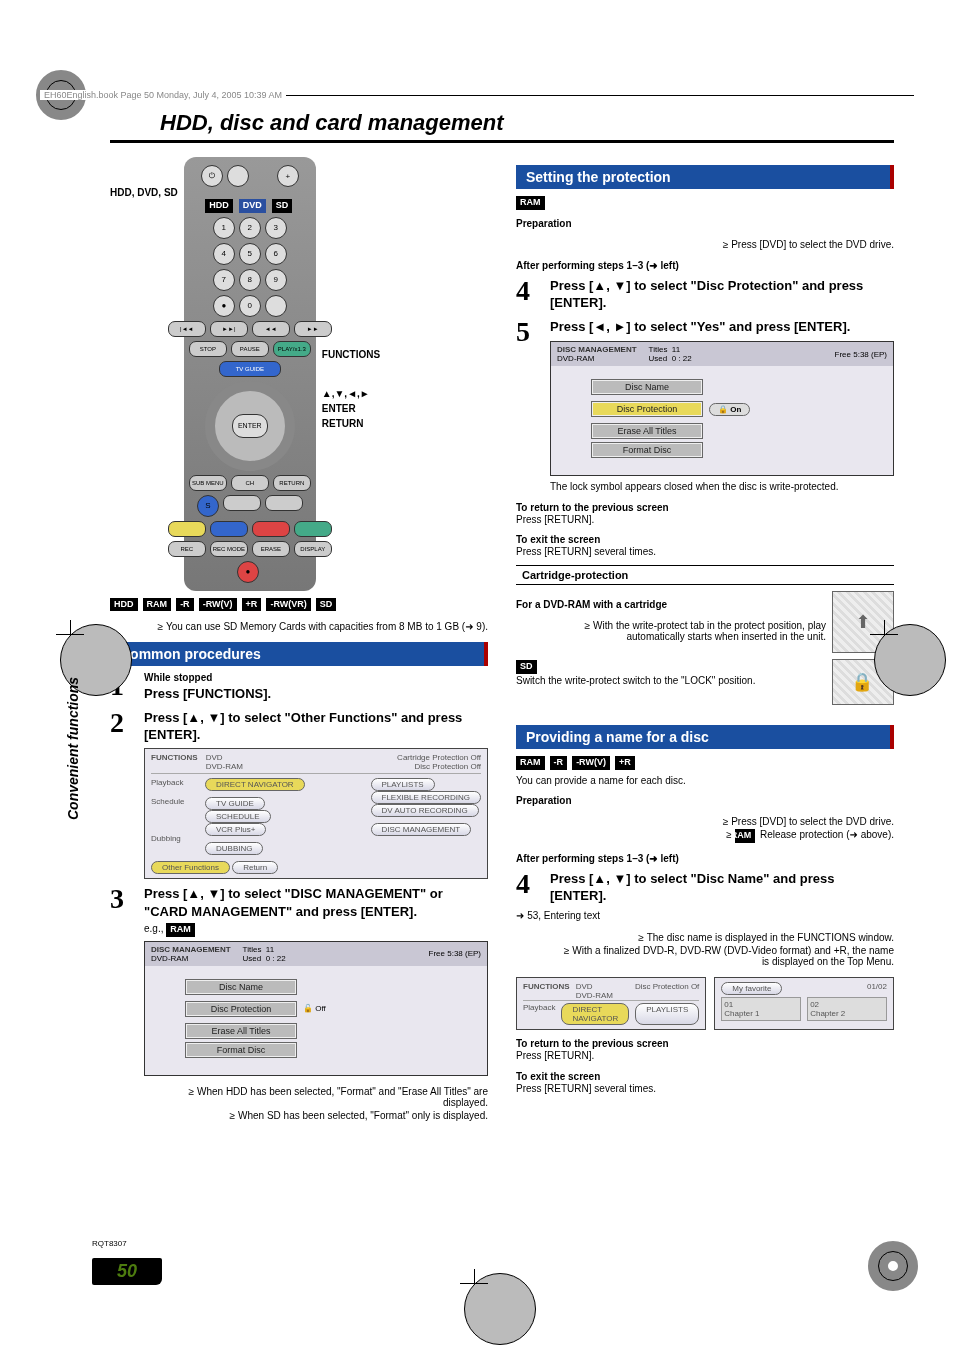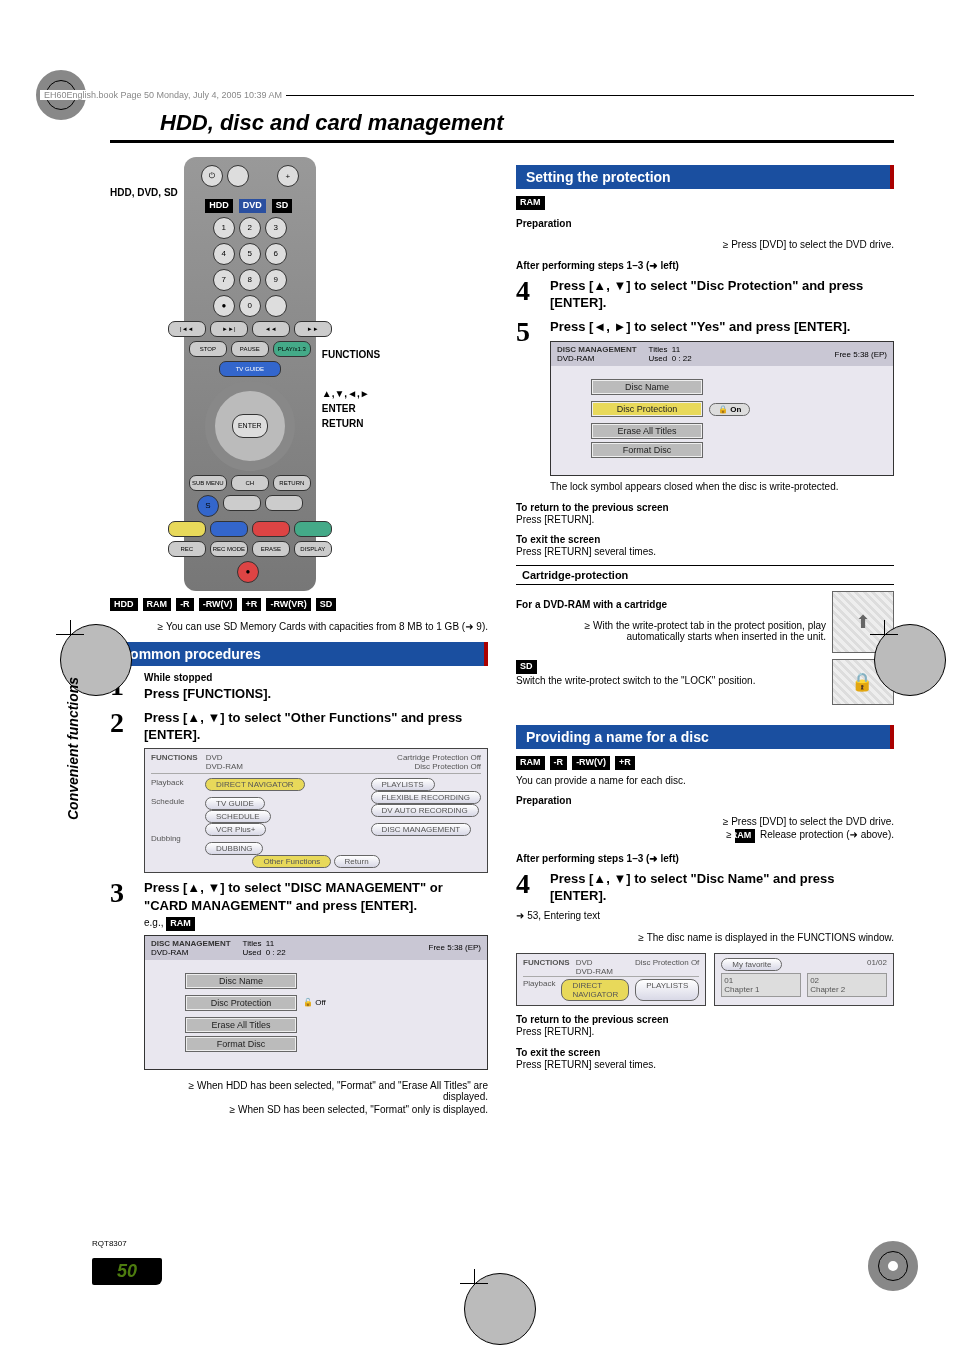--- a/index.html
+++ b/index.html
@@ -317,21 +317,21 @@
                   <div class="oval">DUBBING</div>
                 </div>
                 <div style="margin-left:auto">
                   <div class="oval">PLAYLISTS</div><br>
                   <div class="oval">FLEXIBLE RECORDING</div><br>
                   <div class="oval">DV AUTO RECORDING</div><br>
                   <div style="height:6px"></div>
                   <div class="oval">DISC MANAGEMENT</div>
                 </div>
               </div>
-              <div style="text-align:center;">
+              <div style="text-align:left;margin-top:6px;">
                 <span class="oval hi">Other Functions</span>
                 <span class="oval">Return</span>
               </div>
             </div>
           </div>
         </div>
         <div class="step">
           <div class="num">3</div>
           <div class="body">
             <div class="lead">Press [▲, ▼] to select "DISC MANAGEMENT" or "CARD MANAGEMENT" and press [ENTER].</div>
@@ -459,20 +459,21 @@
       <div class="step">
         <div class="num">4</div>
         <div class="body">
             <div class="lead">Press [▲, ▼] to select "Disc Name" and press [ENTER].</div>
           </div>
       </div>
 
       <div class="tight" style="margin:0 0">➜ 53, Entering text</div>
       <ul class="note-bullet">
         <li>The disc name is displayed in the FUNCTIONS window.</li>
+        <li>With a finalized DVD-R, DVD-RW (DVD-Video format) and +R, the name is displayed on the Top Menu.</li>
       </ul>
 
       
       <div style="display:flex;gap:8px;margin-top:4px">
         <div class="osdbox" style="flex:1">
           <div style="display:flex;gap:6px;border-bottom:1px solid #aaa;">
             <b>FUNCTIONS</b>
             <span style="white-space:pre-line">DVD
 DVD-RAM</span>
             <span style="margin-left:auto">Disc Protection Of</span>

